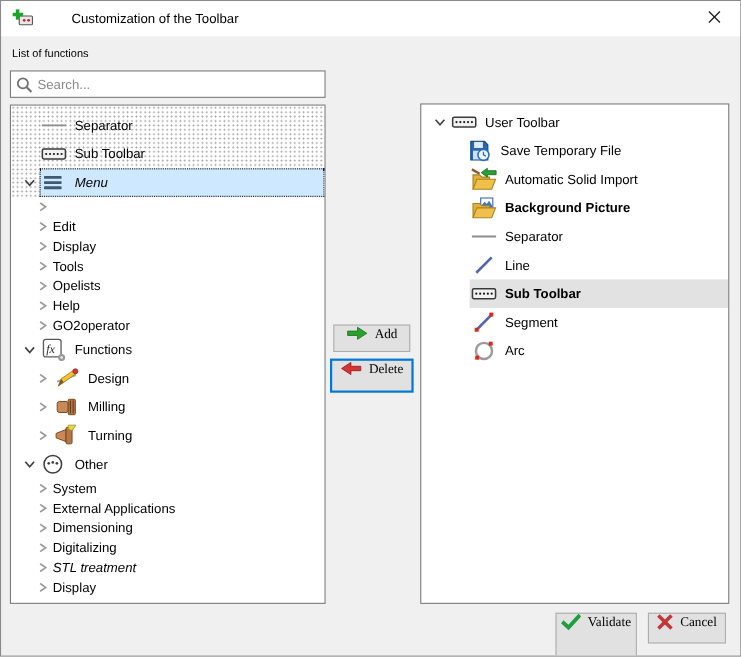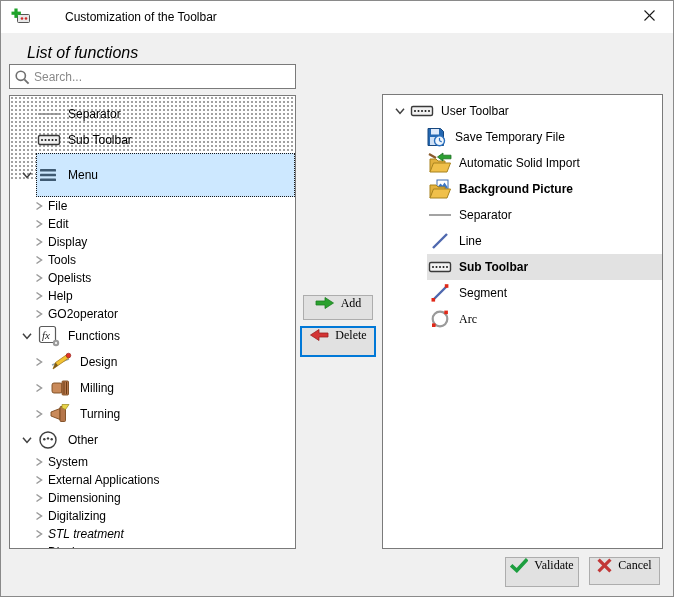--- a/index.html
+++ b/index.html
@@ -6,21 +6,21 @@
   html,body { background:#cfcfcf; }
   body { font-family:"Liberation Sans", sans-serif; font-size:12px; color:#000; }
   .window { position:relative; width:674px; height:597px; background:#f0f0f0;
             border:1px solid #8a8a8a; overflow:hidden; }
   .titlebar { position:absolute; top:0; left:0; right:0; height:32px; background:#ffffff;
               display:flex; align-items:center; padding:0 10px;gap:26px; }
   .titlebar .app-ico { width:20px; height:18px; margin-right:8px; display:flex; align-items:center; }
   .title-text { font-size:12px; color:#000; }
   .close-btn { position:absolute; right:6px; top:2px; width:36px; height:28px;
                display:flex; align-items:center; justify-content:center; }
-  .section-label { position:absolute; left:26px; top:43px; font-size:16px;font-style:italic; }
+  .section-label { position:absolute; left:10px; top:43px; font-size:10px; }
   .searchbox { position:absolute; left:8px; top:63px; width:287px; height:25px;
                background:#fff; border:1px solid #7a7a7a; display:flex; align-items:center; }
   .searchbox .s-ico { width:24px; display:flex; justify-content:center; align-items:center; }
   .searchbox input { flex:1; border:none; outline:none; font-family:inherit; font-size:12px;
                      background:transparent; color:#222; padding-right:4px; }
   .searchbox input::placeholder { color:#8a8a8a; }
   .list { position:absolute; background:#fff; border:1px solid #7a7a7a; overflow:hidden; }
   #left-list  { left:8px;  top:94px; width:287px; height:454px; padding-top:5px; }
   #right-list { left:381px; top:93px; width:281px; height:455px; padding-top:3px; }
   .stipple { position:absolute; top:0; left:0; right:0; height:84px;
@@ -32,21 +32,21 @@
   .sel-area { flex:1; display:flex; align-items:center; height:100%; }
   .row-label { white-space:nowrap; }
   #left-list .row.selected .sel-area { background:#cde8ff; outline:1px dotted #1a1a1a; outline-offset:-1px; }
   #right-list .row.selected .sel-area { background:#e2e2e2; }
   #right-list .row.selected .row-label { font-weight:bold; }
   .btn { position:absolute; display:flex; align-items:flex-start; justify-content:center; gap:6px;
          background:#e1e1e1; border:1px solid #adadad; font-family:Liberation Serif, serif; font-size:12px; color:#000; }
   .btn span { display:flex; align-items:center; }
   #add-btn      { left:302px; top:294px; width:70px; height:25px; }
   #delete-btn   { left:299px; top:325px; width:76px; height:31px; border:2px solid #0078d7; }
-  #validate-btn { left:504px; top:556px; width:74px; height:30px; }
+  #validate-btn { left:504px; top:556px; width:74px; height:40px; }
   #cancel-btn   { left:588px; top:556px; width:71px; height:28px; }
 </style>
 </head>
 <body>
 
 <div class="window">
   <div class="titlebar">
     <span class="app-ico">
         <svg width="20" height="18" viewBox="0 0 20 18">
           <rect x="6.5" y="6.5" width="12" height="8" rx="1" fill="#e8e8e8" stroke="#555" stroke-width="1"></rect>
@@ -101,21 +101,21 @@
                 <circle cx="8.5" cy="10" r="1"></circle>
                 <circle cx="12" cy="10" r="1"></circle>
                 <circle cx="15.5" cy="10" r="1"></circle>
                 <circle cx="19" cy="10" r="1"></circle>
               </g>
             </svg>
           </span>
           <span class="row-label">Sub Toolbar</span>
         </div>
       </div>
-      <div class="row selected" style="height: 44px; padding-left: 8px;">
+      <div class="row selected" style="height: 26px; padding-left: 8px; font-style: italic;">
         <span class="exp">
           <svg width="12" height="10" viewBox="0 0 12 10">
             <polyline points="2,2.8 6,7.4 10,2.8" fill="none" stroke="#404040" stroke-width="1.5"></polyline>
           </svg>
         </span>
         <div class="sel-area">
           <span class="ico-cell">
             <svg width="20" height="18" viewBox="0 0 20 18">
               <g fill="#3f5a72">
                 <rect x="1" y="3" width="16" height="2.6" rx="0.6"></rect>
@@ -126,23 +126,20 @@
           </span>
           <span class="row-label">Menu</span>
         </div>
       </div>
       <div class="row" style="height: 18px; padding-left: 20px;">
         <span class="exp">
           <svg width="10" height="12" viewBox="0 0 10 12">
             <polyline points="2.5,2.5 7.5,6 2.5,9.5" fill="none" stroke="#9a9a9a" stroke-width="1.5"></polyline>
           </svg>
         </span>
-        <div class="sel-area">
-          <span class="row-label">File</span>
-        </div>
       </div>
       <div class="row" style="height: 18px; padding-left: 20px;">
         <span class="exp">
           <svg width="10" height="12" viewBox="0 0 10 12">
             <polyline points="2.5,2.5 7.5,6 2.5,9.5" fill="none" stroke="#9a9a9a" stroke-width="1.5"></polyline>
           </svg>
         </span>
         <div class="sel-area">
           <span class="row-label">Edit</span>
         </div>
@@ -456,21 +453,21 @@
           <span class="ico-cell">
             <svg width="22" height="22" viewBox="0 0 22 22">
               <line x1="4.5" y1="17.5" x2="17.5" y2="4.5" stroke="#4f68ae" stroke-width="2.4"></line>
               <rect x="2.5" y="16" width="3.6" height="3.6" fill="#e02818"></rect>
               <rect x="15.8" y="2.2" width="3.6" height="3.6" fill="#e02818"></rect>
             </svg>
           </span>
           <span class="row-label">Segment</span>
         </div>
       </div>
-      <div class="row" style="height: 26px; padding-left: 44px; font-family: Liberation Serif, serif;">
+      <div class="row" style="height: 26px; padding-left: 44px;">
         <div class="sel-area">
           <span class="ico-cell">
             <svg width="22" height="22" viewBox="0 0 22 22">
               <circle cx="11" cy="11" r="7.3" fill="none" stroke="#9a9a9a" stroke-width="2.2"></circle>
               <rect x="15.3" y="2.6" width="3.6" height="3.6" fill="#e02818"></rect>
               <rect x="3" y="15.4" width="3.6" height="3.6" fill="#e02818"></rect>
             </svg>
           </span>
           <span class="row-label">Arc</span>
         </div>

